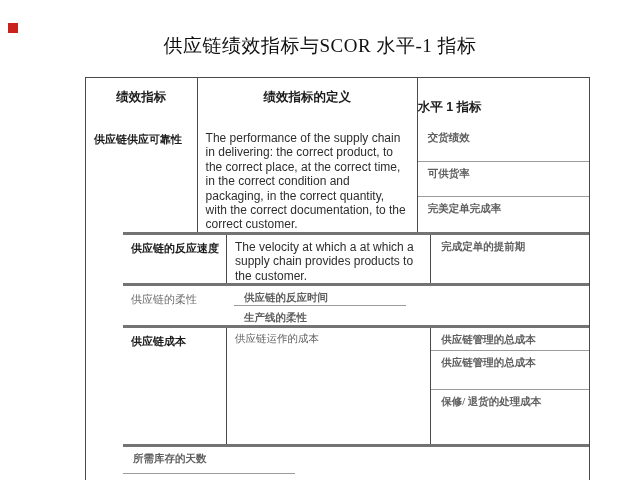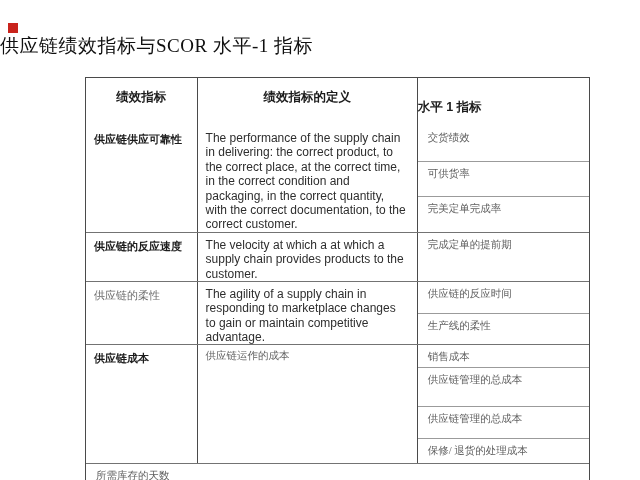--- a/index.html
+++ b/index.html
@@ -4,34 +4,34 @@
 <style>
   html,body{margin:0;padding:0;background:#ffffff;}
   #canvas{
     position:relative;width:640px;height:480px;background:#ffffff;overflow:hidden;
     font-family:"Liberation Sans","DejaVu Sans",sans-serif;
   }
   .red-marker{
     position:absolute;left:8px;top:23px;width:10px;height:10px;
   }
   .page-title{
-    position:absolute;left:0;top:33px;width:640px;text-align:left;
+    position:absolute;left:0;top:33px;width:640px;text-align:center;
     font-family:"Liberation Serif","DejaVu Serif",serif;
     font-size:19px;color:#101010;letter-spacing:0.5px;
   }
   .scor-table{
     position:absolute;left:85px;top:77px;width:505px;
     border:1px solid #4a4a4a;box-sizing:border-box;
     display:flex;flex-direction:column;justify-content:flex-end;
   }
   .trow{display:flex;box-sizing:border-box;}
-  .trow + .trow{border-top:1px solid #737373;}
+  .trow + .trow{border-top:3px solid #737373;margin-left:37px;}
   .c1{width:111px;box-sizing:border-box;}
   .c2{width:222px;border-left:1px solid #4a4a4a;border-right:1px solid #4a4a4a;box-sizing:border-box;}
-  .c3{width:172px;box-sizing:border-box;display:flex;flex-direction:column;}
+  .c3{width:172px;box-sizing:border-box;display:flex;flex-direction:column;font-weight:bold;}
   
   .thead{height:48px;}
   .thead .hc{
     display:flex;justify-content:center;padding-top:11px;
     font-weight:bold;font-size:12.5px;color:#1c1c1c;
   }
   
   .metric{
     padding:6px 6px 0 8px;font-weight:bold;font-size:11px;color:#1c1c1c;line-height:1.35;
   }
@@ -84,31 +84,29 @@
         </div>
         <div class="trow g1">
           <div class="c1 metric">供应链的反应速度</div>
           <div class="c2 def">The velocity at which a at which a supply chain provides products to the customer.</div>
           <div class="c3">
             <div class="ind-cell">完成定单的提前期</div>
           </div>
         </div>
         <div class="trow g2">
           <div class="c1 metric">供应链的柔性</div>
-          <div class="c2 def">The agility of a supply chain in responding to marketplace changes to gain or maintain competitive advantage.</div>
           <div class="c3">
             <div class="ind-cell">供应链的反应时间</div>
             <div class="ind-cell">生产线的柔性</div>
           </div>
         </div>
         <div class="trow g3">
           <div class="c1 metric">供应链成本</div>
           <div class="c2 def">供应链运作的成本</div>
           <div class="c3">
-            <div class="ind-cell">销售成本</div>
             <div class="ind-cell">供应链管理的总成本</div>
             <div class="ind-cell">供应链管理的总成本</div>
             <div class="ind-cell">保修/ 退货的处理成本</div>
           </div>
         </div>
         <div class="trow g4">
           <div class="c3">
             <div class="ind-cell">所需库存的天数</div>
             <div class="ind-cell">现金-至-现金的周期时间</div>
             <div class="ind-cell">销售成本</div>

